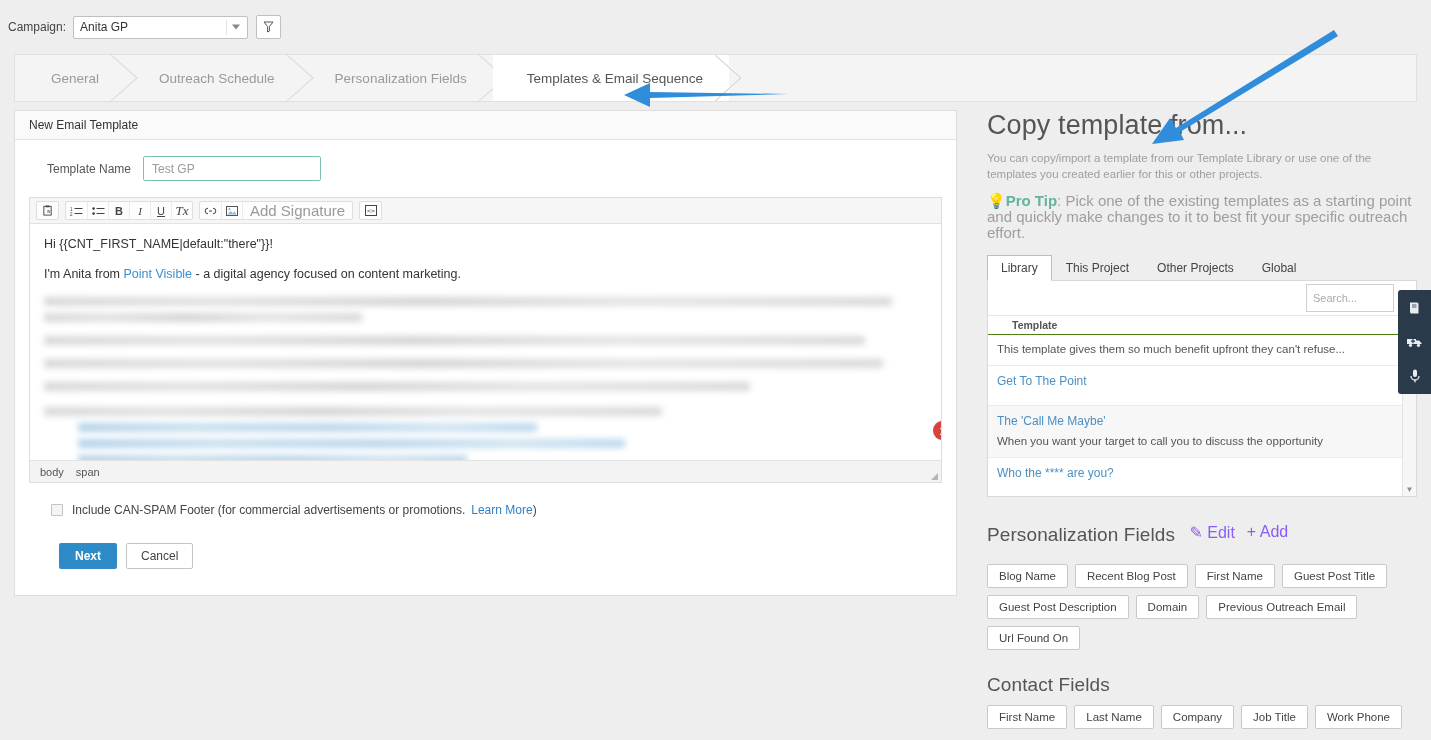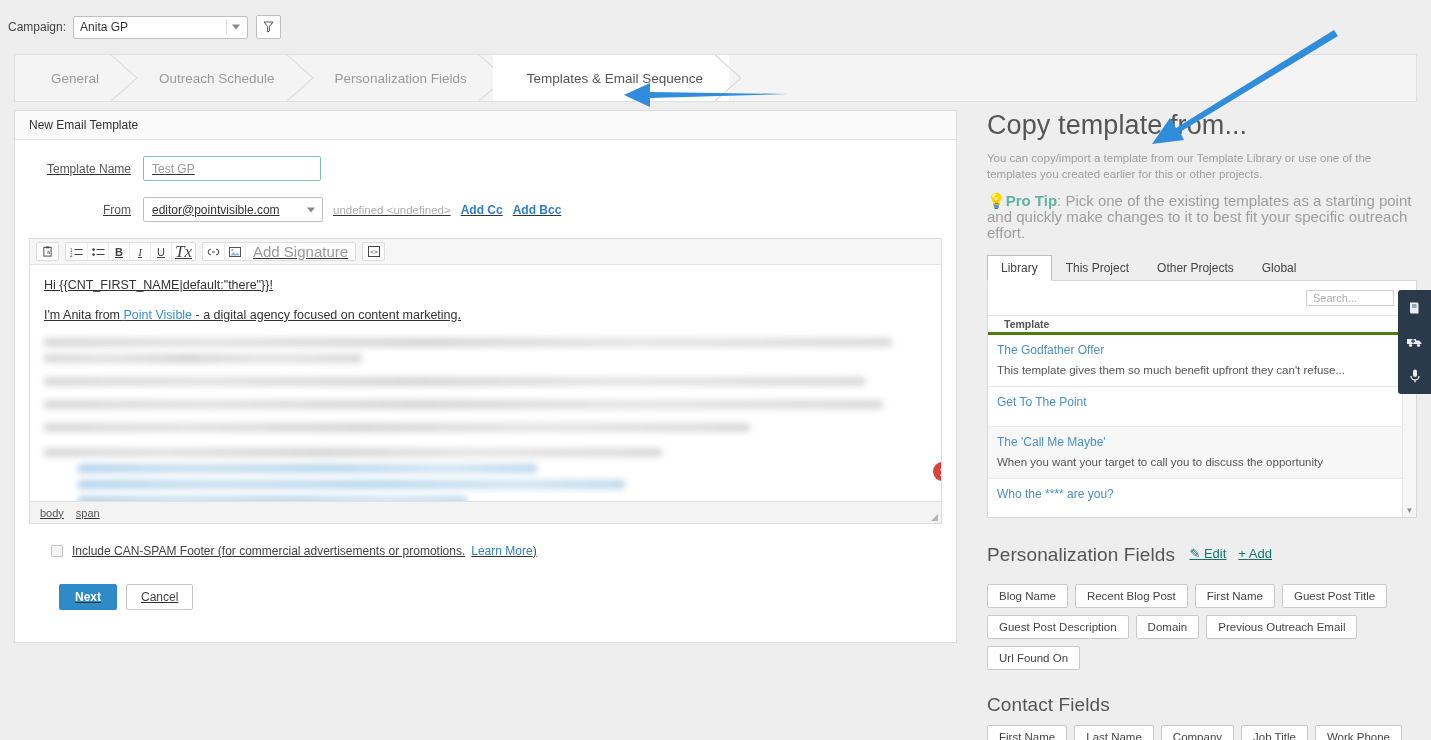--- a/index.html
+++ b/index.html
@@ -76,21 +76,21 @@
 
   
   .panel{
     background:#fff; border:1px solid #dddddd;
   }
   .panel-head{
     height:29px; background:#fafafa; border-bottom:1px solid #e2e2e2;
     display:flex; align-items:center; padding:0 14px;
     font-size:12px; color:#333; font-weight:400;
   }
-  .panel-body{ padding:16px 0 10px 0;text-decoration:underline; }
+  .panel-body{ padding:16px 0 4px 0; }
 
   .frow{ display:flex; align-items:center; margin-bottom:16px; }
   .frow .flabel{
     width:128px; text-align:right; padding-right:12px;
     font-size:12px; color:#555;
   }
   .help-dot{
     display:inline-flex;align-items:center;justify-content:center;
     width:11px;height:11px;border-radius:50%;background:#333;color:#fff;
     font-size:8px;font-weight:bold;margin-left:4px;vertical-align:1px;
@@ -190,26 +190,26 @@
     padding:5px 13px; font-size:12px; color:#444; border:1px solid transparent;
     background:transparent; cursor:pointer;
   }
   .ttab.active{ background:#fff; border:1px solid #bdbdbd; border-bottom-color:#fff; position:relative; z-index:2; }
   .tpanel{
     border:1px solid #d9d9d9; background:#fff; margin-top:-1px; width:430px;
     position:relative;
   }
   .tsearchrow{ height:34px; display:flex; align-items:center; justify-content:flex-end; padding:0 22px 0 8px; }
   .tsearch{
-    width:88px;height:16px;border:1px solid #cfcfcf;background:#fff;
+    width:88px;height:28px;border:1px solid #cfcfcf;background:#fff;
     font-size:11px;color:#aaa;display:flex;align-items:center;padding:0 6px;
   }
   .tcolhead{
-    height:20px;border-top:1px solid #e6e6e6;border-bottom:3px solid #4d7c0f;
-    display:flex;align-items:center;padding:0 16px;font-size:10.5px;font-weight:bold;color:#555;
+    height:20px;border-top:1px solid #e6e6e6;border-bottom:1px solid #4d7c0f;
+    display:flex;align-items:center;padding:0 24px;font-size:10.5px;font-weight:bold;color:#555;
     background:#fff;
   }
   .titem{ padding:8px 9px 10px 9px; border-bottom:1px solid #ebebeb; }
   .titem.alt{ background:#f7f7f7; }
   .titem .tt{ color:#4a90c4; font-size:12px; margin-bottom:7px; cursor:pointer; }
   .titem .td{ color:#555; font-size:11.5px; }
   .tscroll{
     position:absolute; right:0; top:24px; bottom:0; width:14px;
     background:#f6f6f6; border-left:1px solid #e4e4e4;
   }
@@ -217,21 +217,21 @@
   .tscroll .thumb{
     position:absolute;left:2px;right:2px;top:14px;height:46px;background:#c2c2c2;border-radius:1px;
   }
 
   .chiprow{ display:flex; flex-wrap:wrap; gap:7px; margin-top:9px; max-width:450px; }
   .chip{
     border:1px solid #c9c9c9; background:#fff; border-radius:2px;
     padding:5px 11px; font-size:11.5px; color:#444; cursor:pointer;
   }
   .sec-links{ display:inline-flex; gap:12px; margin-left:11px; vertical-align:3px; }
-  .sec-links span{ color:#0f766e; font-size:13px; cursor:pointer;text-decoration:underline; }
+  .sec-links span{ color:#8b5cf6; font-size:16px; cursor:pointer; }
 
   
   .rail{
     position:absolute; right:0; top:290px; width:33px;
     background:#2b3a4a; border-radius:3px 0 0 3px;
     display:flex; flex-direction:column; align-items:center;
     padding:7px 0; gap:12px; z-index:20;
   }
   .rail .ricon{ width:20px;height:22px;display:flex;align-items:center;justify-content:center; cursor:pointer; }
 
@@ -287,30 +287,20 @@
   <div class="left-col">
     <div class="panel">
       <div class="panel-head">New Email Template</div>
       <div class="panel-body">
 
         <div class="frow">
           <div class="flabel">Template Name</div>
           <div class="inp name">Test GP</div>
         </div>
 
-        <div class="frow">
-          <div class="flabel">From</div>
-          <div class="sel">
-            <span>editor@pointvisible.com</span>
-            <span class="caret"></span>
-          </div>
-          <span class="undef">undefined &lt;undefined&gt;</span>
-          <span class="lnk">Add Cc</span>
-          <span class="lnk">Add Bcc</span>
-        </div>
 
 
         <div class="editor-wrap">
           <div class="etoolbar">
             <div class="tgroup">
               <div class="tbtn">
                 <svg width="11" height="11" viewBox="0 0 12 12">
                     <rect x="2" y="1.5" width="8" height="9.5" fill="none" stroke="#444" stroke-width="1"></rect>
                     <rect x="4" y="0.5" width="4" height="2" fill="#444"></rect>
                     <text x="5.4" y="9" font-size="5" fill="#444" font-family="sans-serif">w</text>
@@ -337,21 +327,21 @@
               <div class="tbtn">
                   <b>B</b>
                 </div>
               <div class="tbtn">
                   <i style="font-family:'Liberation Serif',serif;">I</i>
                 </div>
               <div class="tbtn">
                   <u>U</u>
                 </div>
               <div class="tbtn">
-                  <i style="font-family:'Liberation Serif',serif;font-size:17px;">Tx</i>
+                  <i style="font-family:'Liberation Serif',serif;font-size:13px;">Tx</i>
                 </div>
             </div>
             <div class="tgroup">
               <div class="tbtn">
                 <svg width="13" height="8" viewBox="0 0 13 8">
                     <path d="M5 4 H8 M4 1.2 a2.8 2.8 0 0 0 0 5.6 M9 1.2 a2.8 2.8 0 0 1 0 5.6" fill="none" stroke="#444" stroke-width="1"></path>
                   </svg>
               </div>
               <div class="tbtn">
                 <svg width="12" height="10" viewBox="0 0 12 10">
@@ -436,21 +426,20 @@
       <div class="ttab">Global</div>
     </div>
 
     <div class="tpanel">
       <div class="tsearchrow">
         <div class="tsearch">Search...</div>
       </div>
       <div class="tcolhead">Template</div>
 
       <div class="titem">
-        <div class="tt">The Godfather Offer</div>
         <div class="td">This template gives them so much benefit upfront they can't refuse...</div>
       </div>
       <div class="titem">
         <div class="tt">Get To The Point</div>
       </div>
       <div class="titem alt">
         <div class="tt">The 'Call Me Maybe'</div>
         <div class="td">When you want your target to call you to discuss the opportunity</div>
       </div>
       <div class="titem" style="padding-bottom:4px;border-bottom:none">

